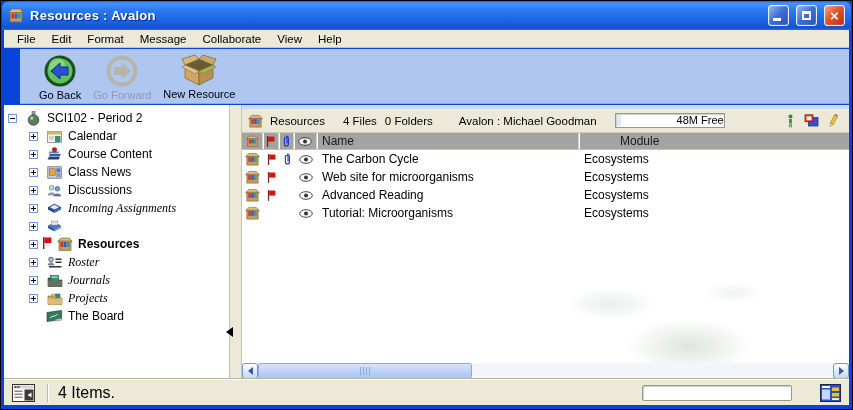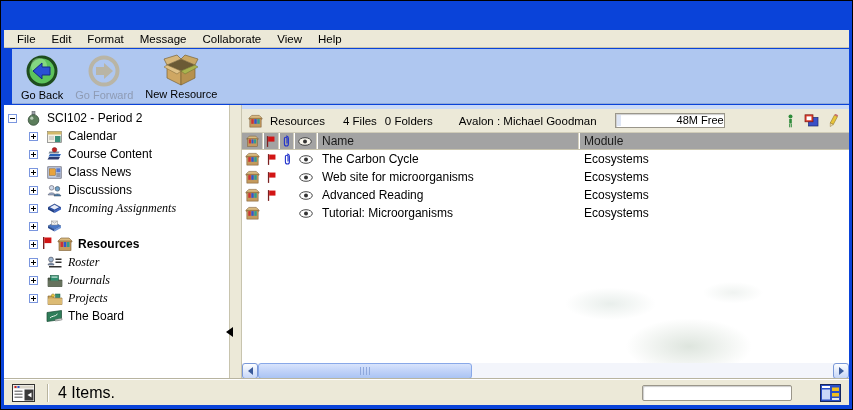--- a/index.html
+++ b/index.html
@@ -24,23 +24,23 @@
   .glyph-min { position:absolute; left:4px; bottom:4px; width:8px; height:3px; background:#fff; }
   .glyph-max { position:absolute; left:5px; top:5px; width:9px; height:9px; border:2px solid #fff; border-top-width:3px; }
   .glyph-close { position:absolute; left:0; top:0; width:100%; height:100%; color:#fff;
     font-size:15px; font-weight:bold; text-align:center; line-height:19px; }
   
   .menubar { position:absolute; left:3px; right:3px; top:29px; height:18px;
     background:#ece9d8; border-bottom:1px solid #c8c4ae;
     display:flex; align-items:center; padding-left:5px; }
   .menu-item { font-size:11.5px; color:#000; padding:1px 8px; cursor:default; }
   
-  .toolbar { position:absolute; left:11px; right:3px; top:48px; height:55px;
+  .toolbar { position:absolute; left:19px; right:3px; top:48px; height:55px;
     background:#afc7f0; border-bottom:1px solid #93abd8;
-    display:flex; align-items:flex-start; padding:4px 4px 0 6px; gap:6px; }
+    display:flex; align-items:flex-start; padding:4px 4px 0 16px; gap:6px; }
   .tb-btn { display:flex; flex-direction:column; align-items:center; gap:1px; padding:1px 3px; }
   .tb-label { font-size:11px; color:#000; white-space:nowrap; }
   .tb-label.disabled { color:#8e9bb4; }
   
   .content { position:absolute; left:3px; right:3px; top:104px; bottom:30px; display:flex; }
   .tree-panel { width:225px; background:#fff; padding-top:4px; overflow:hidden; position:relative; }
   .splitter { width:13px; background:#ece9d8; border-left:1px solid #c8c4ae; border-right:1px solid #c8c4ae; position:relative; }
   .split-arrow { position:absolute; left:-4px; top:222px; width:0; height:0;
     border-top:5px solid transparent; border-bottom:5px solid transparent; border-right:7px solid #000; }
   .right-panel { flex:1; background:#fff; position:relative; border-top:4px solid #c9d9f8; overflow:hidden; }
@@ -69,21 +69,21 @@
   .free-fill { position:absolute; left:1px; top:1px; bottom:1px; width:4px; background:#dfe6f4; }
   .ph-spacer { flex:1; }
   .ph-icons { display:flex; align-items:center; gap:9px; padding-right:4px; }
   
   .col-header { height:17px; background:#a3a3a3; border-bottom:1px solid #c8c4ae;
     display:flex; align-items:center; font-size:12px; color:#1a1a1a; }
   .col-cell { height:100%; display:flex; align-items:center; justify-content:center;
     border-right:1px solid #d6d2c0; box-shadow:1px 0 0 #fff; flex:none; }
   .cw-box{width:21px;} .cw-flag{width:16px;} .cw-clip{width:15px;} .cw-eye{width:23px;}
   .cw-name{width:262px; justify-content:flex-start; padding-left:5px;}
-  .cw-module{flex:1; justify-content:flex-start; padding-left:5px; border-right:none;}
+  .cw-module{flex:1; justify-content:flex-start; padding-left:5px; border-right:none;margin-left:36px;}
   
   .file-row { height:18px; display:flex; align-items:center; font-size:12px; color:#000; }
   .cell { flex:none; display:flex; align-items:center; justify-content:center; height:100%; }
   .cell.name { width:262px; justify-content:flex-start; padding-left:5px; }
   .cell.module { flex:1; justify-content:flex-start; padding-left:5px; }
   
   .watermark { position:absolute; left:295px; top:150px; width:245px; height:112px; pointer-events:none;
     background:
       radial-gradient(ellipse 90px 40px at 62% 78%, rgba(160,180,160,.35), transparent 70%),
       radial-gradient(ellipse 70px 25px at 30% 40%, rgba(175,195,185,.28), transparent 65%),
@@ -109,20 +109,39 @@
   .sb-divider { width:1px; height:18px; background:#b8b49e; box-shadow:1px 0 0 #fff; margin:0 10px 0 12px; }
   .status-spacer { flex:1; }
   .status-inset { width:150px; height:16px; background:#fff; border:1px solid #9a968a;
     border-radius:2px; box-shadow:inset 1px 1px 1px #ccc; margin-right:28px; }
 </style>
 </head>
 <body>
 
 <div class="frame">
 
+  <div class="titlebar">
+    <svg width="16" height="15" viewBox="0 0 16 15">
+        <polygon points="1,4 4,1 12,1 15,4 15,5 1,5" fill="#d9b97e" stroke="#7a5a30" stroke-width="0.6"></polygon>
+        <rect x="2" y="4.5" width="12" height="9.5" fill="#c49a5d" stroke="#7a5a30" stroke-width="0.6"></rect>
+        <rect x="3.5" y="5.5" width="2.6" height="5" fill="#cc3333"></rect>
+        <rect x="6.7" y="5.5" width="2.6" height="5" fill="#3355cc"></rect>
+        <rect x="9.9" y="5.5" width="2.6" height="5" fill="#2f9d8f"></rect>
+      </svg>
+    <span class="title-text">Resources : Avalon</span>
+    <div class="win-btn btn-blue">
+        <span class="glyph-min"></span>
+      </div>
+    <div class="win-btn btn-blue">
+        <span class="glyph-max"></span>
+      </div>
+    <div class="win-btn btn-red">
+        <span class="glyph-close">×</span>
+      </div>
+  </div>
 
   <div class="menubar">
     <span class="menu-item">File</span>
     <span class="menu-item">Edit</span>
     <span class="menu-item">Format</span>
     <span class="menu-item">Message</span>
     <span class="menu-item">Collaborate</span>
     <span class="menu-item">View</span>
     <span class="menu-item">Help</span>
   </div>

